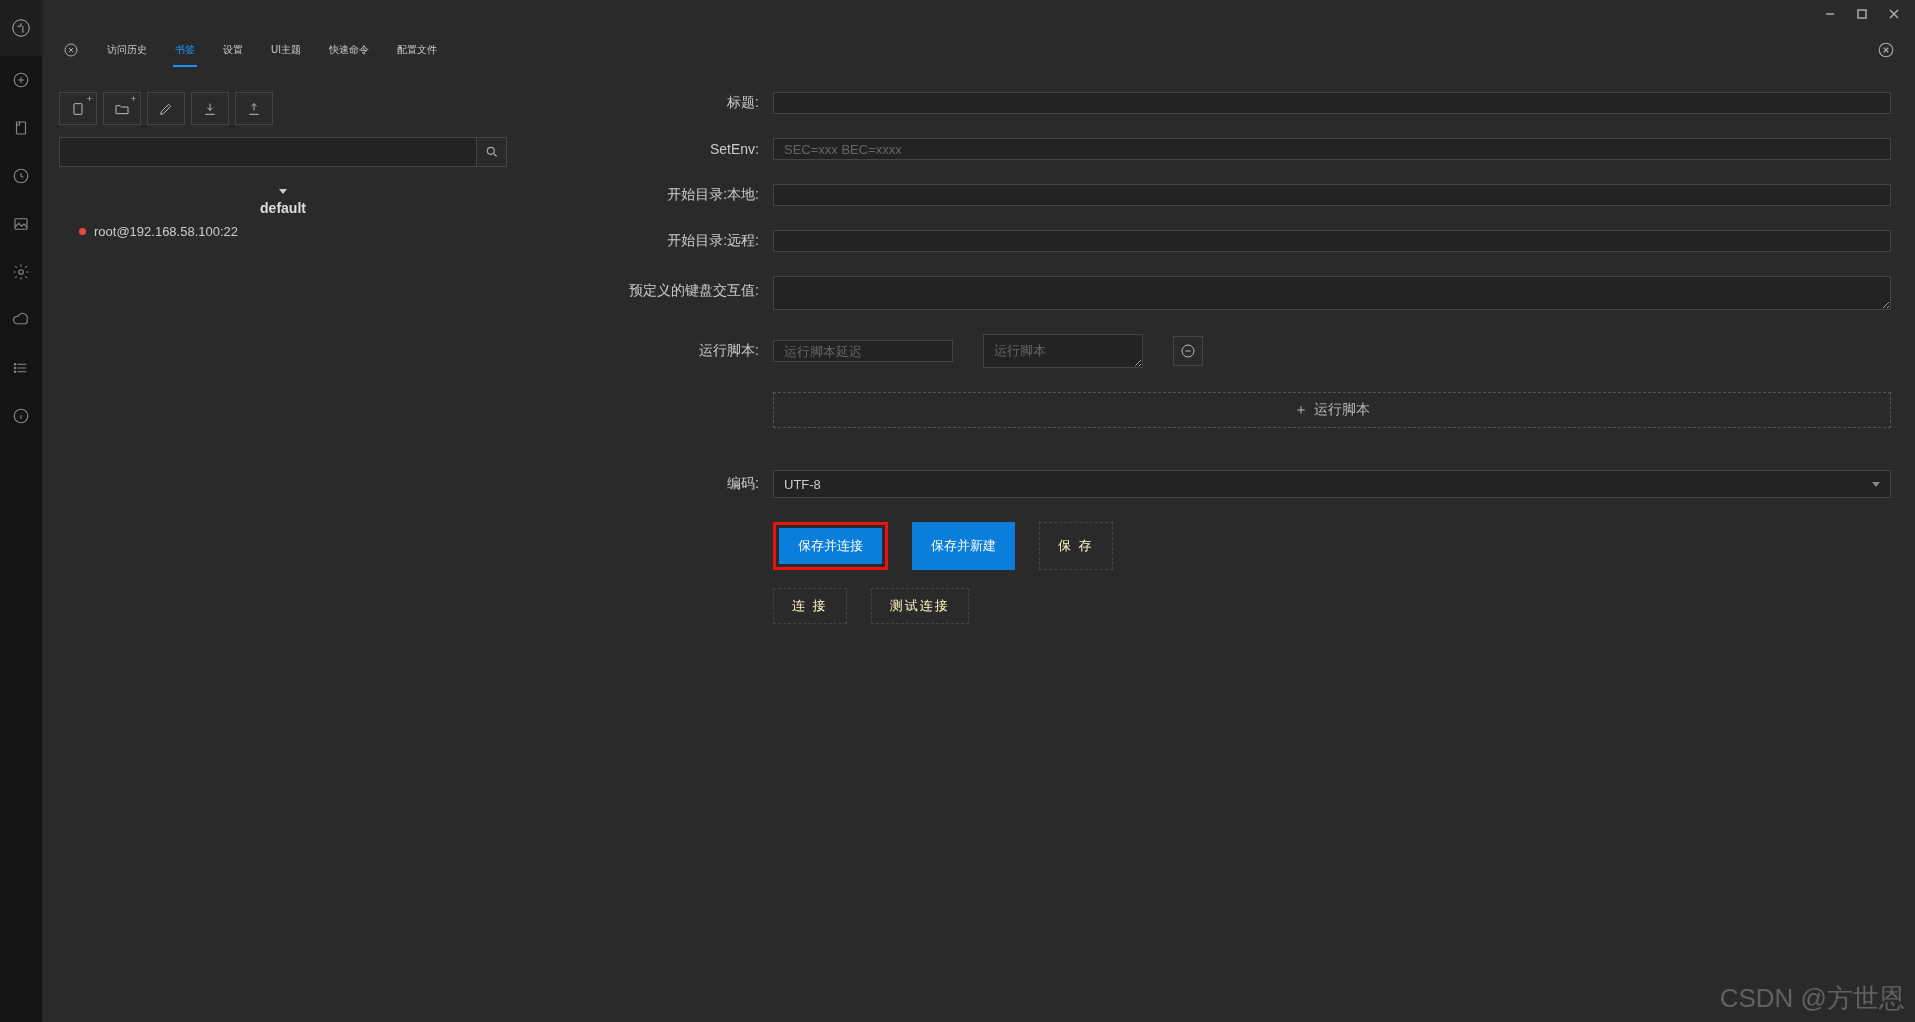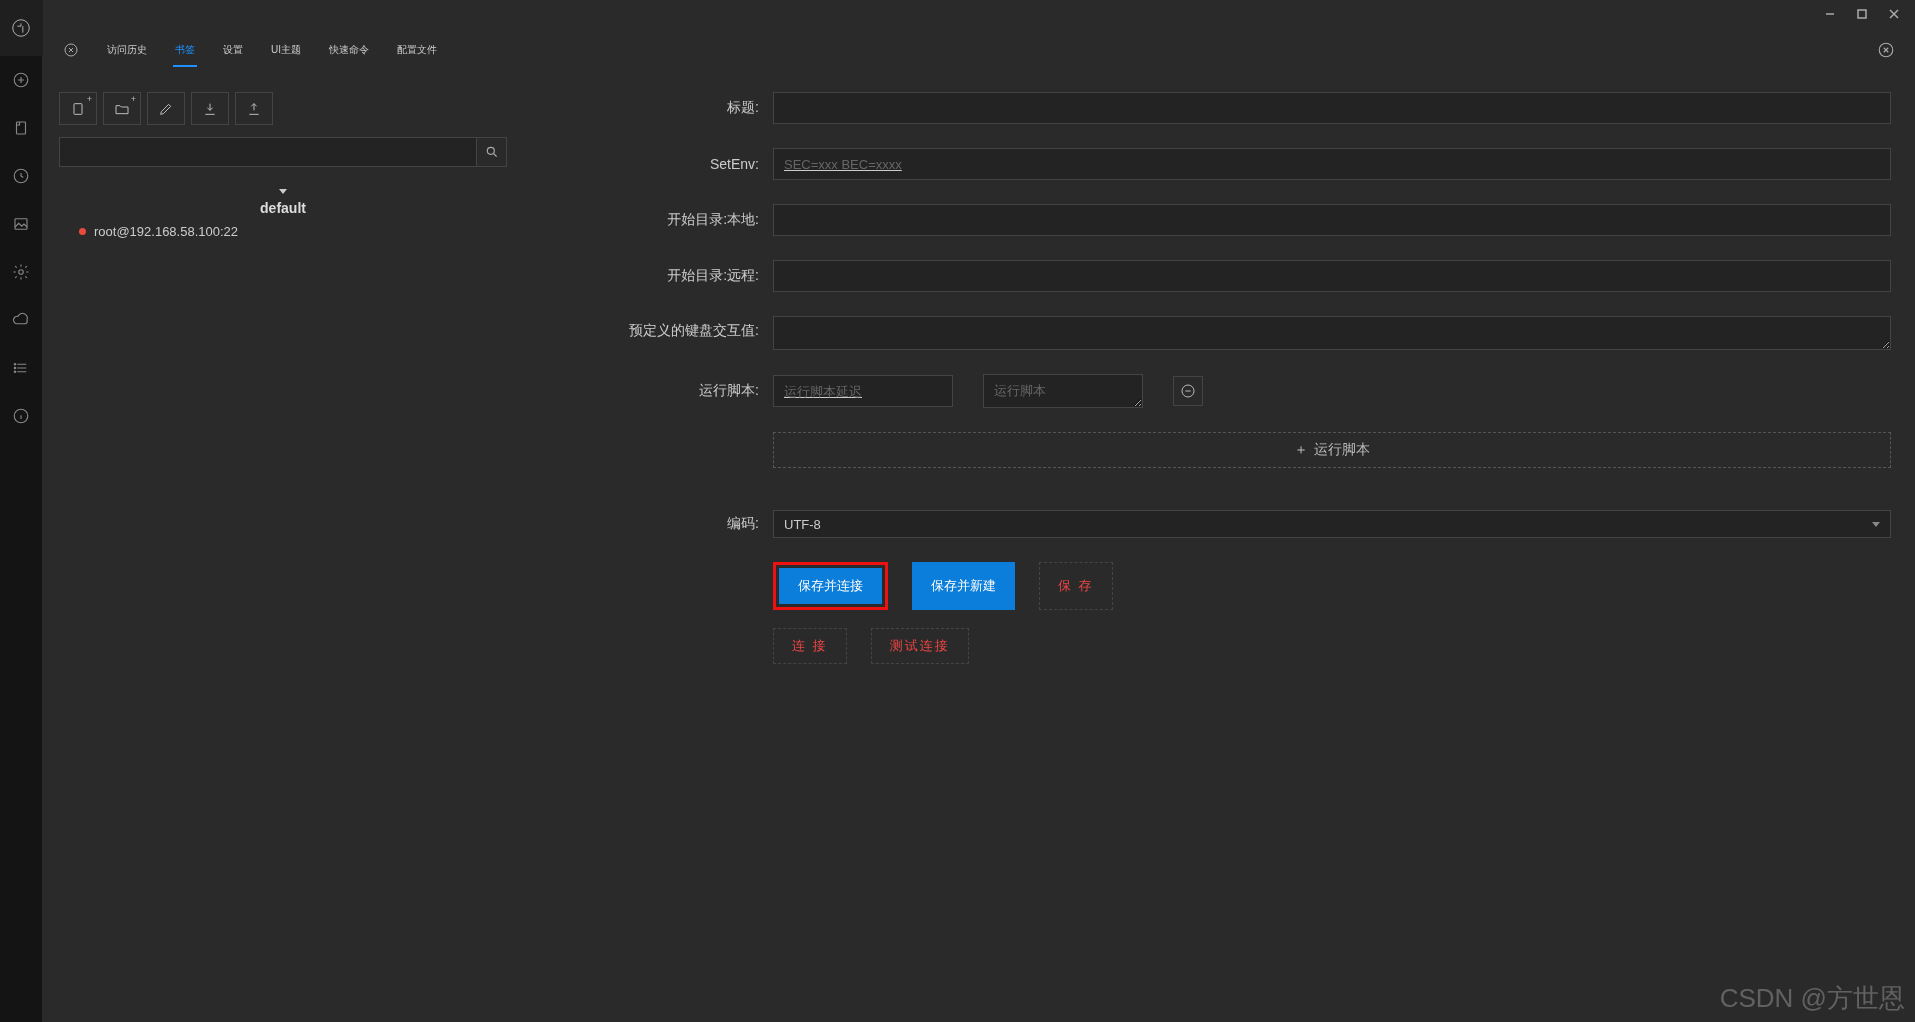--- a/index.html
+++ b/index.html
@@ -187,21 +187,21 @@
 .form-ctrl { flex: 1; display: flex; gap: 30px; align-items: flex-start; }
 .f-input, .f-textarea, .f-select {
   background: #232323;
   border: 1px solid #444;
   color: #ccc;
   padding: 7px 10px;
   font-size: 13px;
   outline: none;
   font-family: inherit;
 }
-.f-input { width: 100%; height: 32px; text-decoration: underline; }
+.f-input { width: 100%; height: 22px; }
 .f-textarea { width: 100%; height: 34px; resize: both; }
 .f-input::placeholder, .f-textarea::placeholder { color: #666; }
 .f-input.narrow { width: 180px; }
 .f-textarea.narrow { width: 160px; height: 34px; }
 .script-row { display: flex; align-items: center; gap: 30px; width: 100%; }
 .icon-btn {
   width: 30px; height: 30px;
   border: 1px solid #444;
   background: #2a2a2a;
   display: flex; align-items: center; justify-content: center;
@@ -234,21 +234,21 @@
   border-top: 5px solid #888;
 }
 
 .btn-row { display: flex; gap: 24px; margin-left: 210px; margin-bottom: 18px; }
 .btn {
   padding: 8px 18px;
   font-size: 13px;
   cursor: pointer;
   border: 1px solid #444;
   background: #2a2a2a;
-  color: #ef4444;
+  color: #fef9c3;
   letter-spacing: 2px;
 }
 .btn.primary {
   background: #0b7dda;
   border-color: #0b7dda;
   color: #fff;
   letter-spacing: 0;
 }
 .btn.dashed { border-style: dashed; }
 .highlight-box {

